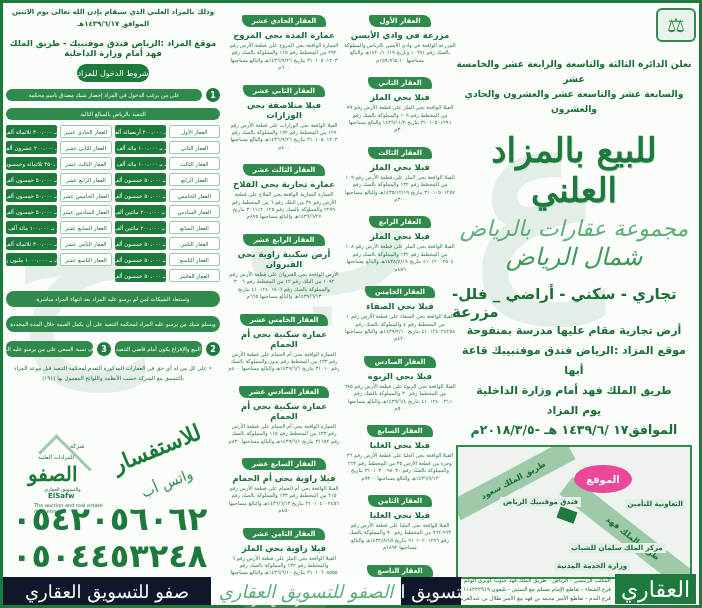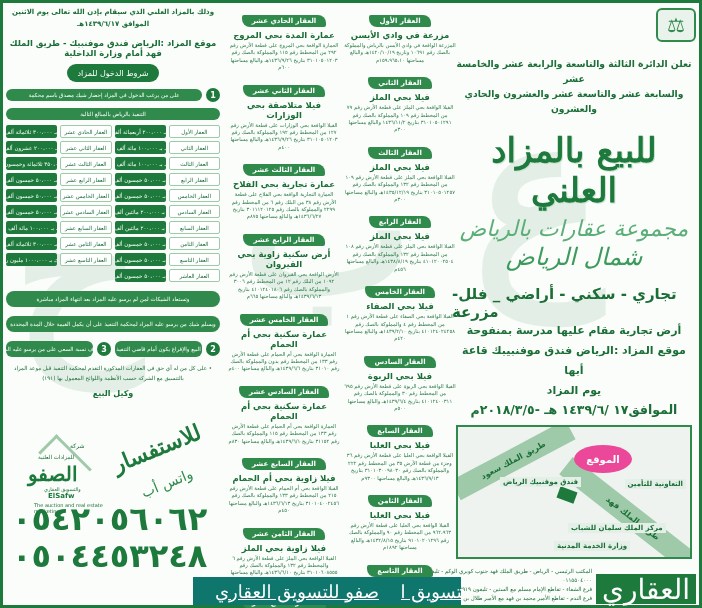--- a/index.html
+++ b/index.html
@@ -19,56 +19,56 @@
   .sub-title2 { font-family: "DejaVu Serif", serif; font-size: 24px; color: #3c9a5c; text-align: center; margin-top: 2px; font-style: italic; }
   .types { font-size: 15px; font-weight: bold; color: #1a6e36; text-align: left; margin-top: 14px; }
   .info-line { font-size: 11px; font-weight: bold; color: #1a6e36; text-align: center; line-height: 20px; }
   .date-line { font-size: 12.5px; font-weight: bold; color: #1a6e36; text-align: center; margin-top: 1px; }
   .map { position: relative; width: 236px; height: 134px; margin: 8px auto 0; border: 2px solid #2f8a4c; background: #eef3ef; overflow: hidden; }
   .road { position: absolute; background: #9fcaaa; color: #1a6e36; font-size: 8px; font-weight: bold; display: flex; align-items: center; justify-content: center; }
   .pin-bubble { position: absolute; right: 58px; top: 18px; width: 58px; height: 28px; border-radius: 50%; background: #ec4899; color: #fff; font-size: 10px; font-weight: bold; display: flex; align-items: center; justify-content: center; }
   .map-label { position: absolute; font-size: 7px; color: #1a6e36; font-weight: bold; background: #e4efe7; padding: 1px 3px; }
   .site-block { position: absolute; width: 18px; height: 12px; background: #1e7a3c; transform: rotate(20deg); }
   .footer-right { position: absolute; right: 6px; bottom: 4px; width: 300px; height: 30px; display: flex; gap: 4px; align-items: center; }
-  .footer-brand { background: #1e7a3c; color: #fff; font-family: "DejaVu Serif", serif; font-size: 28px; padding: 0 6px; height: 30px; display: flex; align-items: center; }
+  .footer-brand { background: #1e7a3c; color: #fff; font-family: "DejaVu Serif", serif; font-size: 22px; padding: 0 6px; height: 30px; display: flex; align-items: center; }
   .footer-addr { font-size: 5.5px; color: #1a6e36; line-height: 9px; }
 
   
   .col-props { position: absolute; top: 8px; width: 112px; }
   .prop { margin-bottom: 6px; text-align: center; }
   .prop-tag { display: inline-block; background: #2f8a4c; color: #fff; font-size: 7px; font-weight: bold; padding: 2px 10px; border-radius: 2px 8px 2px 8px; }
   .prop-name { font-size: 8.5px; font-weight: bold; color: #1a6e36; margin-top: 3px; }
   .prop-desc { font-size: 5.2px; color: #2a7a45; line-height: 7.4px; margin-top: 2px; }
 
   
   .col-left { position: absolute; left: 6px; top: 6px; width: 214px; }
   .left-head { font-size: 7px; font-weight: bold; color: #1a6e36; text-align: center; line-height: 12px; }
   .left-head2 { font-size: 8.5px; font-weight: bold; color: #1a6e36; text-align: center; margin-top: 8px; }
-  .cond-pill { width: 92px; margin: 6px auto 0; height: 18px; border-radius: 9px; background: #1e7a3c; color: #fff; font-size: 8px; display: flex; align-items: center; justify-content: center; }
+  .cond-pill { width: 72px; margin: 6px auto 0; height: 18px; border-radius: 9px; background: #1e7a3c; color: #fff; font-size: 8px; display: flex; align-items: center; justify-content: center; }
   .pill-row { display: flex; align-items: center; gap: 4px; margin-top: 6px; }
   .num-badge { width: 14px; height: 14px; border-radius: 50%; background: #1e7a3c; color: #fff; font-size: 8px; font-weight: bold; display: flex; align-items: center; justify-content: center; flex-shrink: 0; }
   .green-pill { flex: 1; height: 12px; border-radius: 6px; background: #2f8a4c; color: #fff; font-size: 5.5px; display: flex; align-items: center; justify-content: center; white-space: nowrap; overflow: hidden; }
   .grid { display: grid; grid-template-columns: repeat(4, 1fr); gap: 3px 3px; margin-top: 5px; }
   .cell { height: 13px; font-size: 5.5px; display: flex; align-items: center; justify-content: center; border-radius: 2px; white-space: nowrap; overflow: hidden; }
   .cell.name { background: #fff; border: 1px solid #9fcaaa; color: #1a6e36; }
   .cell.amount { background: #1e7a3c; color: #fff; }
   .cell.empty { background: transparent; }
   .big-pill { height: 16px; border-radius: 8px; background: #2f8a4c; color: #fff; font-size: 5.5px; display: flex; align-items: center; justify-content: center; margin-top: 9px; }
   .note { font-size: 5.5px; color: #1a6e36; line-height: 10px; text-align: center; margin-top: 6px; }
   .agent-label { font-size: 8px; font-weight: bold; color: #1a6e36; text-align: center; margin-top: 6px; }
   .logo-box { position: absolute; left: 18px; top: 440px; width: 90px; height: 62px; }
   .house { position: absolute; width: 50px; height: 26px; border-top: 3px solid #9fcaaa; border-left: 3px solid #9fcaaa; transform: rotate(45deg); }
   .safw { position: absolute; left: 10px; top: 22px; font-family: "DejaVu Serif", serif; font-size: 20px; font-weight: bold; color: #1e7a3c; }
   .safw-sub { position: absolute; left: 16px; top: 50px; font-size: 5px; color: #1a6e36; }
   .inquiry { position: absolute; left: 110px; top: 435px; font-family: "DejaVu Serif", serif; font-size: 22px; font-weight: bold; color: #1e7a3c; transform: rotate(-22deg); }
   .whatsapp { position: absolute; left: 140px; top: 475px; font-family: "DejaVu Serif", serif; font-size: 14px; color: #2f8a4c; transform: rotate(-22deg); }
   .phone { position: absolute; left: 12px; font-size: 32px; font-weight: bold; color: #1e7a3c; direction: ltr; letter-spacing: 2px; }
   .bottom-band { position: absolute; left: 3px; bottom: 3px; width: 458px; height: 28px; display: flex; }
   .band-seg { height: 28px; display: flex; align-items: center; justify-content: center; font-family: "DejaVu Serif", serif; font-size: 18px; white-space: nowrap; overflow: hidden; }
-  .band-seg.dark { background: #0f766e; color: #fff; text-decoration: underline; }
+  .band-seg.dark { background: #0f172a; color: #fff; }
   .band-seg.light { background: #fff; color: #5cae78; font-style: italic; }
 </style>
 </head>
 <body>
 
 <div class="frame">
   <div class="watermark" style="left:10px;top:150px;font-size:200px;">ح</div>
   <div class="watermark" style="left:240px;top:120px;font-size:180px;">ب</div>
   <div class="watermark" style="left:470px;top:60px;font-size:220px;">ع</div>
 </div>
@@ -80,20 +80,21 @@
   <div class="intro">
     <div>تعلن الدائرة الثالثة والتاسعة والرابعة عشر والخامسة عشر</div>
     <div>والسابعة عشر والتاسعة عشر والعشرون والحادي والعشرون</div>
   </div>
   <div class="main-title">للبيع بالمزاد العلني</div>
   <div class="sub-title">مجموعة عقارات بالرياض</div>
   <div class="sub-title2">شمال الرياض</div>
   <div class="types">تجاري - سكني - أراضي _ فلل- مزرعة</div>
   <div class="info-line">أرض تجارية مقام عليها مدرسة بمنفوحة</div>
   <div class="info-line">موقع المزاد :الرياض فندق موفنبيبك قاعة أبها</div>
+  <div class="info-line">طريق الملك فهد أمام وزارة الداخلية</div>
   <div class="info-line">يوم المزاد</div>
   <div class="date-line">الموافق١٧ /١٤٣٩/٦ هـ -٢٠١٨/٣/٥م</div>
 
   <div class="map">
     <div class="road" style="left:-10px;top:22px;width:130px;height:22px;transform:rotate(-28deg);">طريق الملك سعود</div>
     <div class="road" style="left:90px;top:80px;width:170px;height:22px;transform:rotate(38deg);">طريق الملك فهد</div>
     <div class="pin-bubble">الموقع</div>
     <div class="site-block" style="left:100px;top:62px;"></div>
     <div class="map-label" style="left:42px;top:50px;">فندق موفنبيك الرياض</div>
     <div class="map-label" style="right:4px;top:52px;">التعاونية للتأمين</div>
@@ -199,34 +200,34 @@
     <div class="num-badge">2</div>
     <div class="green-pill" style="height:16px;">البيع والإفراغ يكون أمام قاضي التنفيذ</div>
     <div class="num-badge">3</div>
     <div class="green-pill" style="height:16px;">يضاف نسبة السعي على من يرسو عليه المزاد</div>
   </div>
 
   <div class="note">
     <div>• على كل من له أي حق في العقارات المذكورة التقدم لمحكمة التنفيذ قبل موعد المزاد</div>
     <div>بالتنسيق مع الشركة حسب الأنظمة واللوائح المعمول بها (١٩١)</div>
   </div>
-  <div class="agent-label">وكيل البيع</div>
 </div>
 
 <div class="logo-box">
   <div class="house" style="left:22px;top:8px;"></div>
   <div style="position:absolute;left:52px;top:2px;font-size:6px;color:#1a6e36;">شركة</div>
   <div style="position:absolute;left:20px;top:14px;font-size:5.5px;color:#1a6e36;">للمزادات العلنية</div>
   <div class="safw">الصفو</div>
   <div style="position:absolute;left:26px;top:46px;font-size:5px;color:#1a6e36;">والتسويق العقاري</div>
   <div style="position:absolute;left:30px;top:52px;font-size:7px;font-weight:bold;color:#1e7a3c;direction:ltr;">ElSafw</div>
   <div class="safw-sub" style="top:62px;direction:ltr;">The auction and real estate marketing</div>
 </div>
 
 <div class="inquiry">للاستفسار</div>
 <div class="whatsapp">واتس أب</div>
 <div class="phone" style="top:500px;">٠٥٤٢٠٥٦٠٦٢</div>
 <div class="phone" style="top:537px;">٠٥٠٤٤٥٣٢٤٨</div>
 
 <div class="bottom-band">
   <div class="band-seg dark" style="width:60px;">صفو للتسويق العقاري</div>
+  <div class="band-seg light" style="width:190px;">الصفو للتسويق العقاري</div>
   <div class="band-seg dark" style="width:208px;">صفو للتسويق العقاري</div>
 </div>
 
 </body></html>

